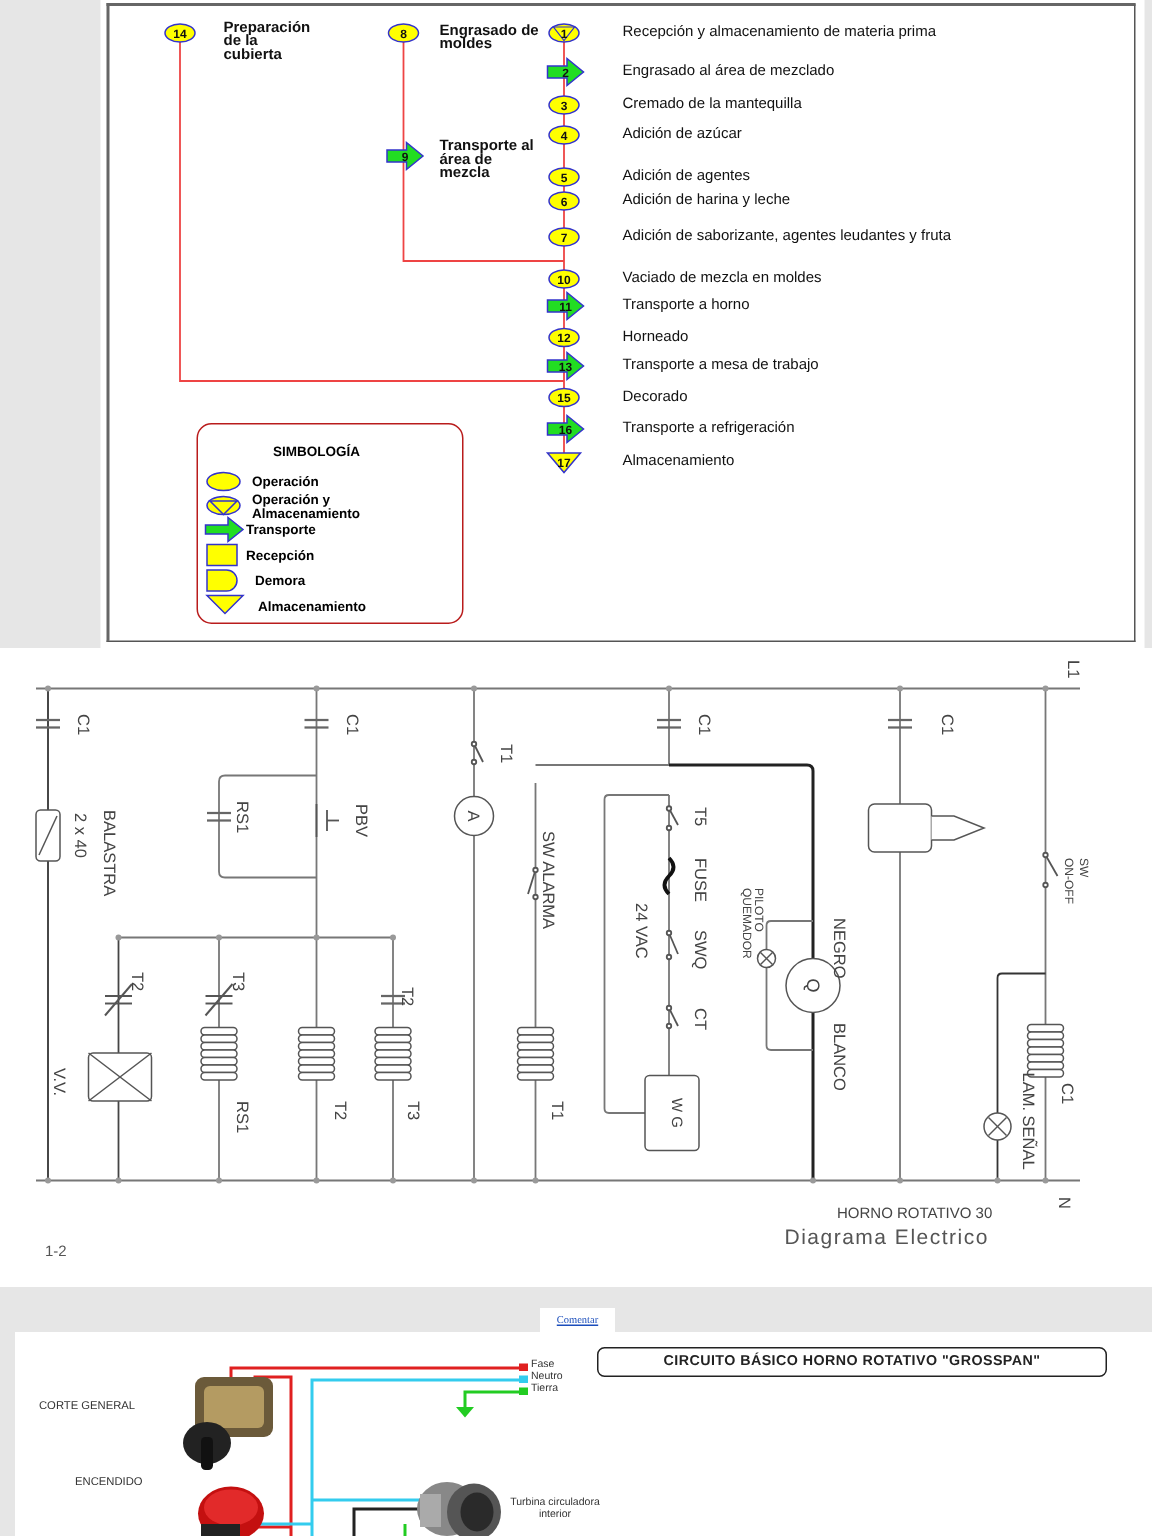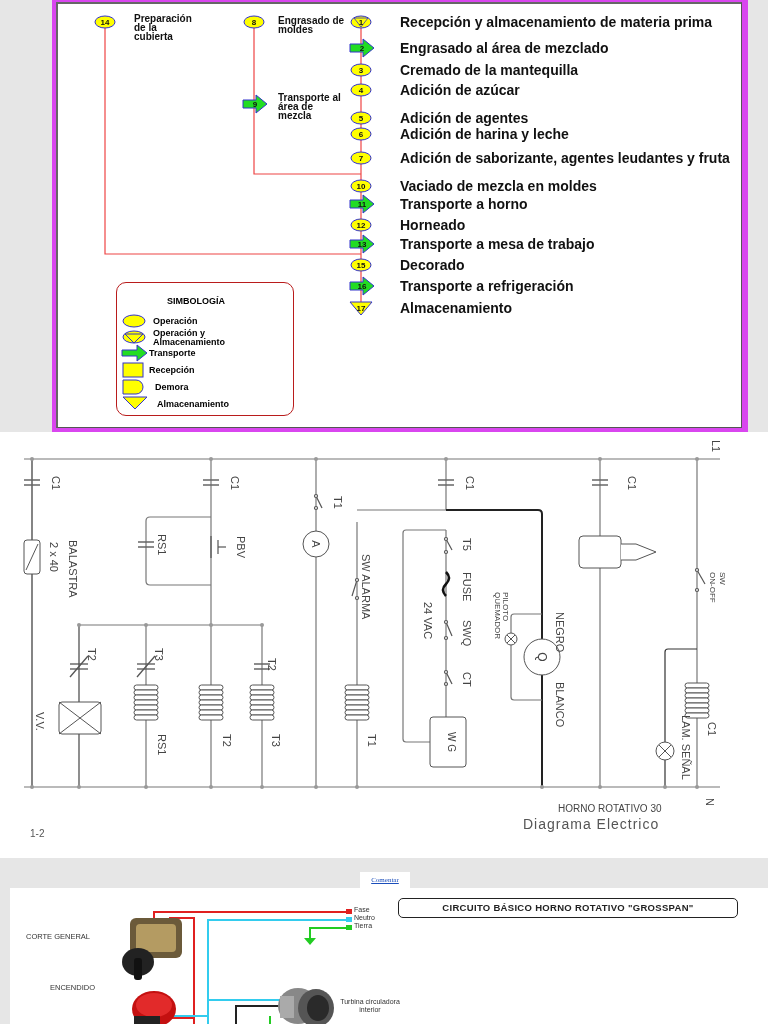--- a/index.html
+++ b/index.html
@@ -1,22 +1,22 @@
 <!DOCTYPE html>
 <html><head>
 <meta charset="utf-8">
 <style>
   html,body{margin:0;padding:0;}
   body{width:768px;height:1024px;background:#e6e6e6;position:relative;overflow:hidden;font-family:"Liberation Sans",sans-serif;}
   .page{position:absolute;background:#fff;}
-  #page1{left:52px;top:0;width:696px;height:477px;background:#d946ef;}
+  #page1{left:67px;top:0;width:696px;height:477px;background:#ffffff;}
   #page1 .frame{position:absolute;left:4px;top:2px;width:686px;height:426px;background:#fff;border:2px solid #666;border-right:1px solid #555;border-bottom:1px solid #555;box-sizing:border-box;}
   #page2{left:0;top:432px;width:768px;height:426px;background:#fff;}
   #page3{left:10px;top:888px;width:758px;height:136px;background:#fff;}
-  .flow-text{position:absolute;font-size:14px;font-weight:bold;color:#111;line-height:10px;white-space:nowrap;}
+  .flow-text{position:absolute;font-size:10px;font-weight:normal;color:#111;line-height:10px;white-space:nowrap;}
   .side-text{position:absolute;font-size:10px;font-weight:bold;color:#111;line-height:9px;}
   .legend{position:absolute;left:114px;top:280px;width:178px;height:134px;border:1px solid #b91c1c;border-radius:10px;box-sizing:border-box;background:#fff;}
   .legend-title{position:absolute;left:50px;top:13px;font-size:9px;font-weight:bold;}
   .legend-item{position:absolute;font-size:9px;font-weight:bold;line-height:9px;}
   svg text{font-family:"Liberation Sans",sans-serif;}
   .comentar{position:absolute;left:360px;top:872px;width:50px;height:16px;background:#fff;font-family:"Liberation Serif",serif;font-size:7px;color:#1a4dbb;text-decoration:underline;text-align:center;line-height:16px;}
   .p3-label{position:absolute;font-size:7px;color:#333;white-space:nowrap;}
   .p3-title{position:absolute;left:398px;top:898px;width:340px;height:20px;border:1.5px solid #222;border-radius:5px;box-sizing:border-box;font-size:9.5px;font-weight:bold;color:#222;text-align:center;line-height:18px;letter-spacing:.3px;}
 </style>
 </head>

